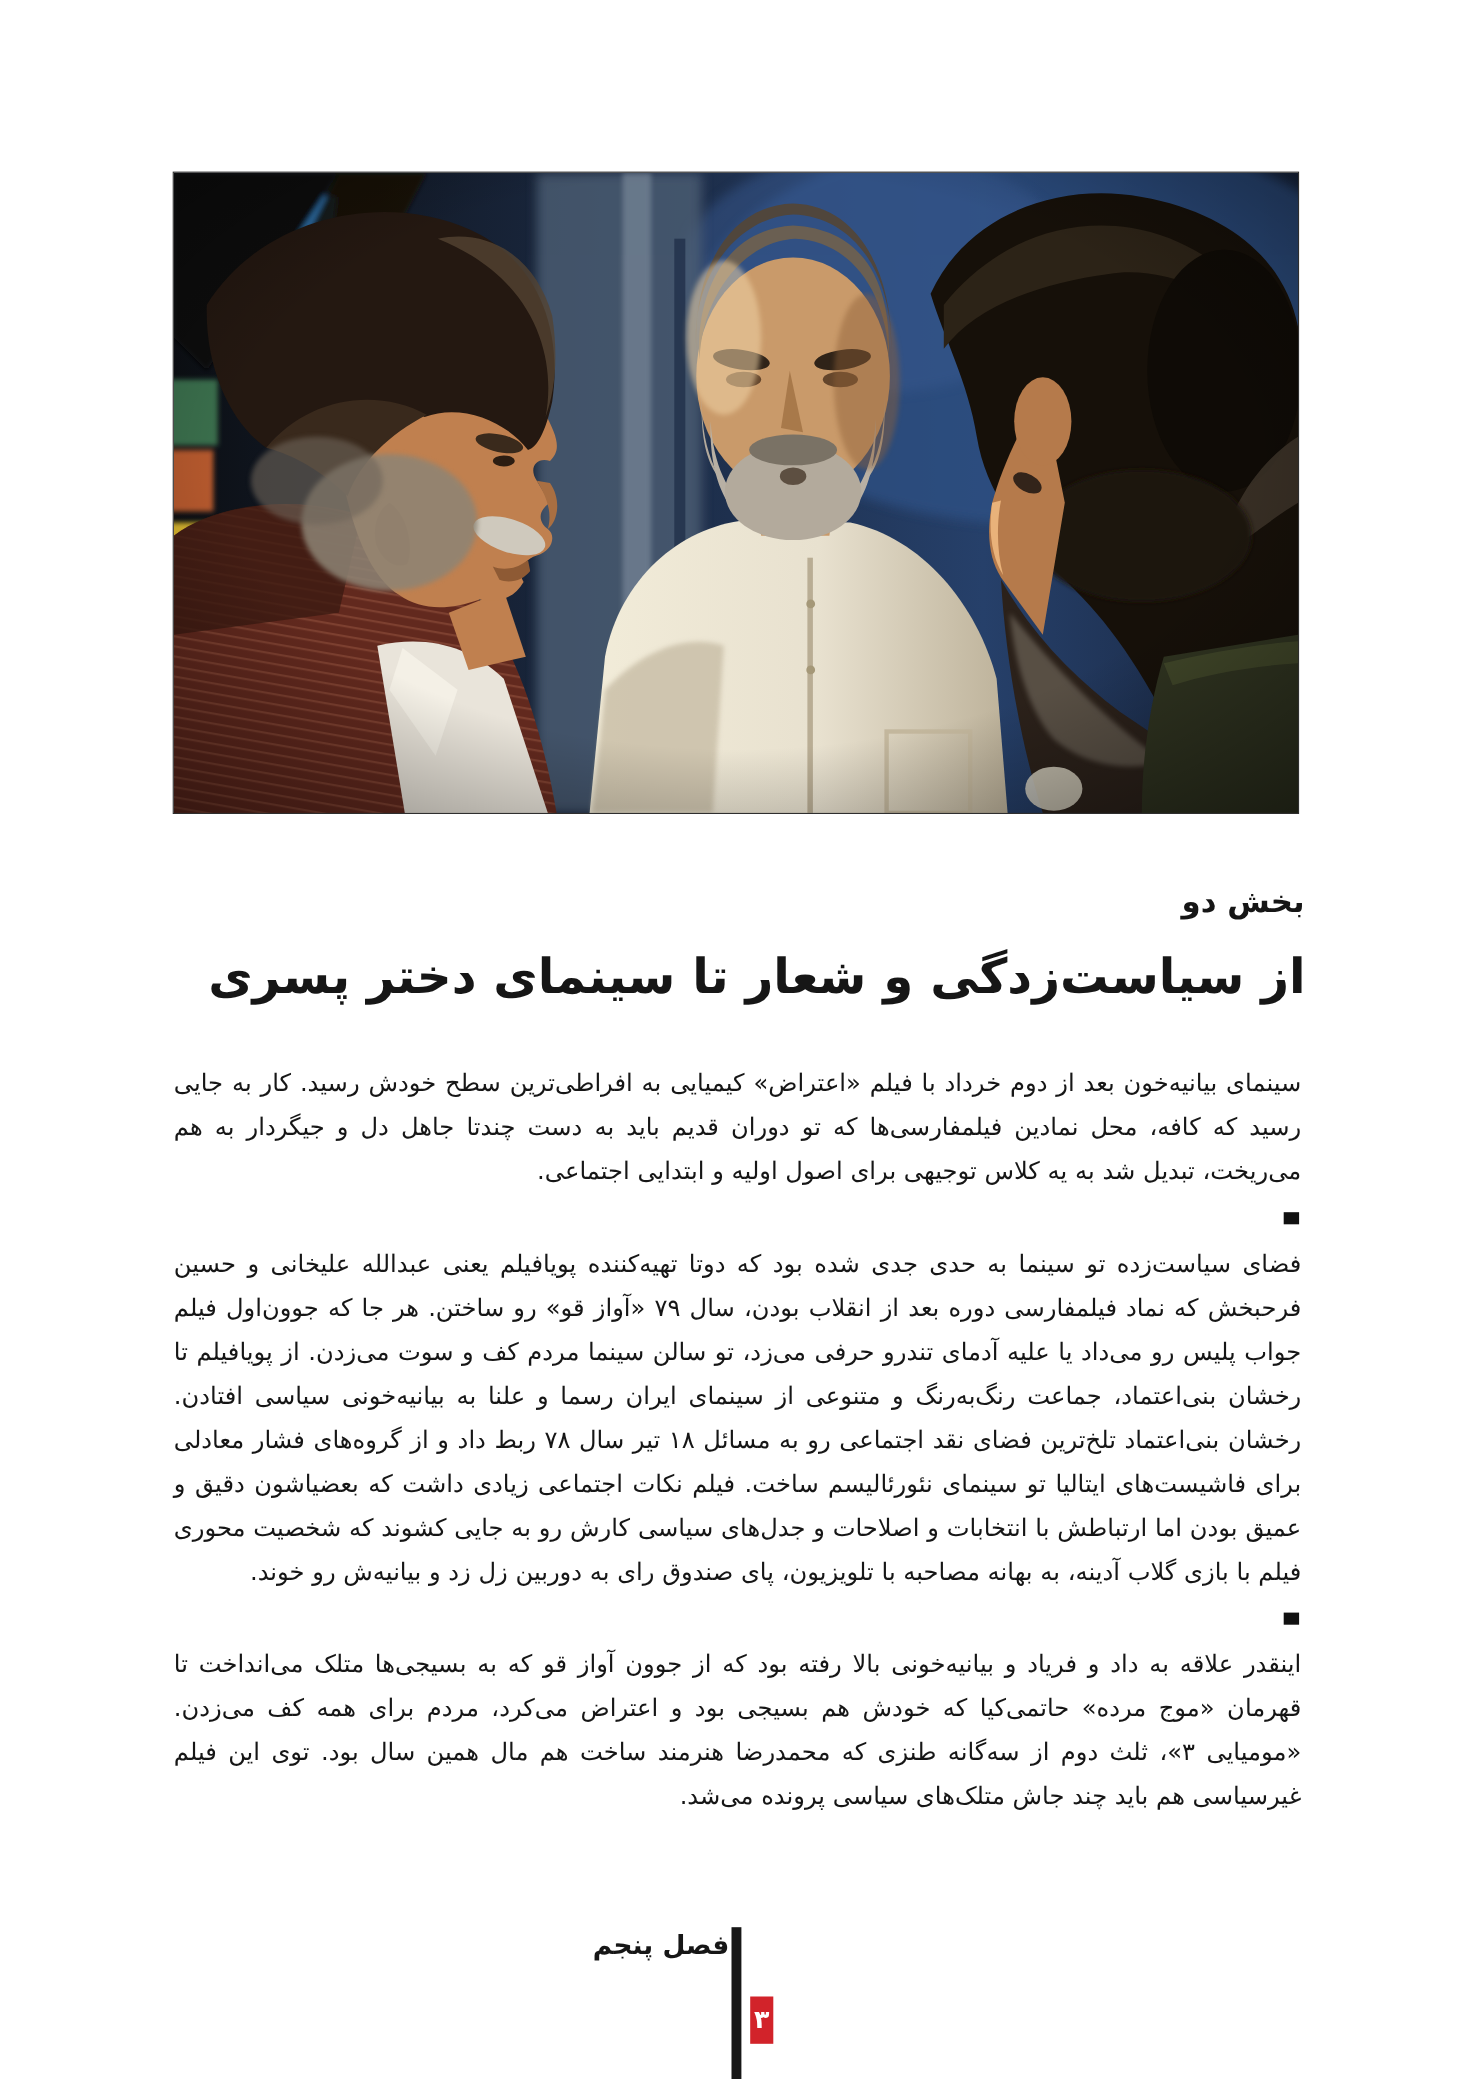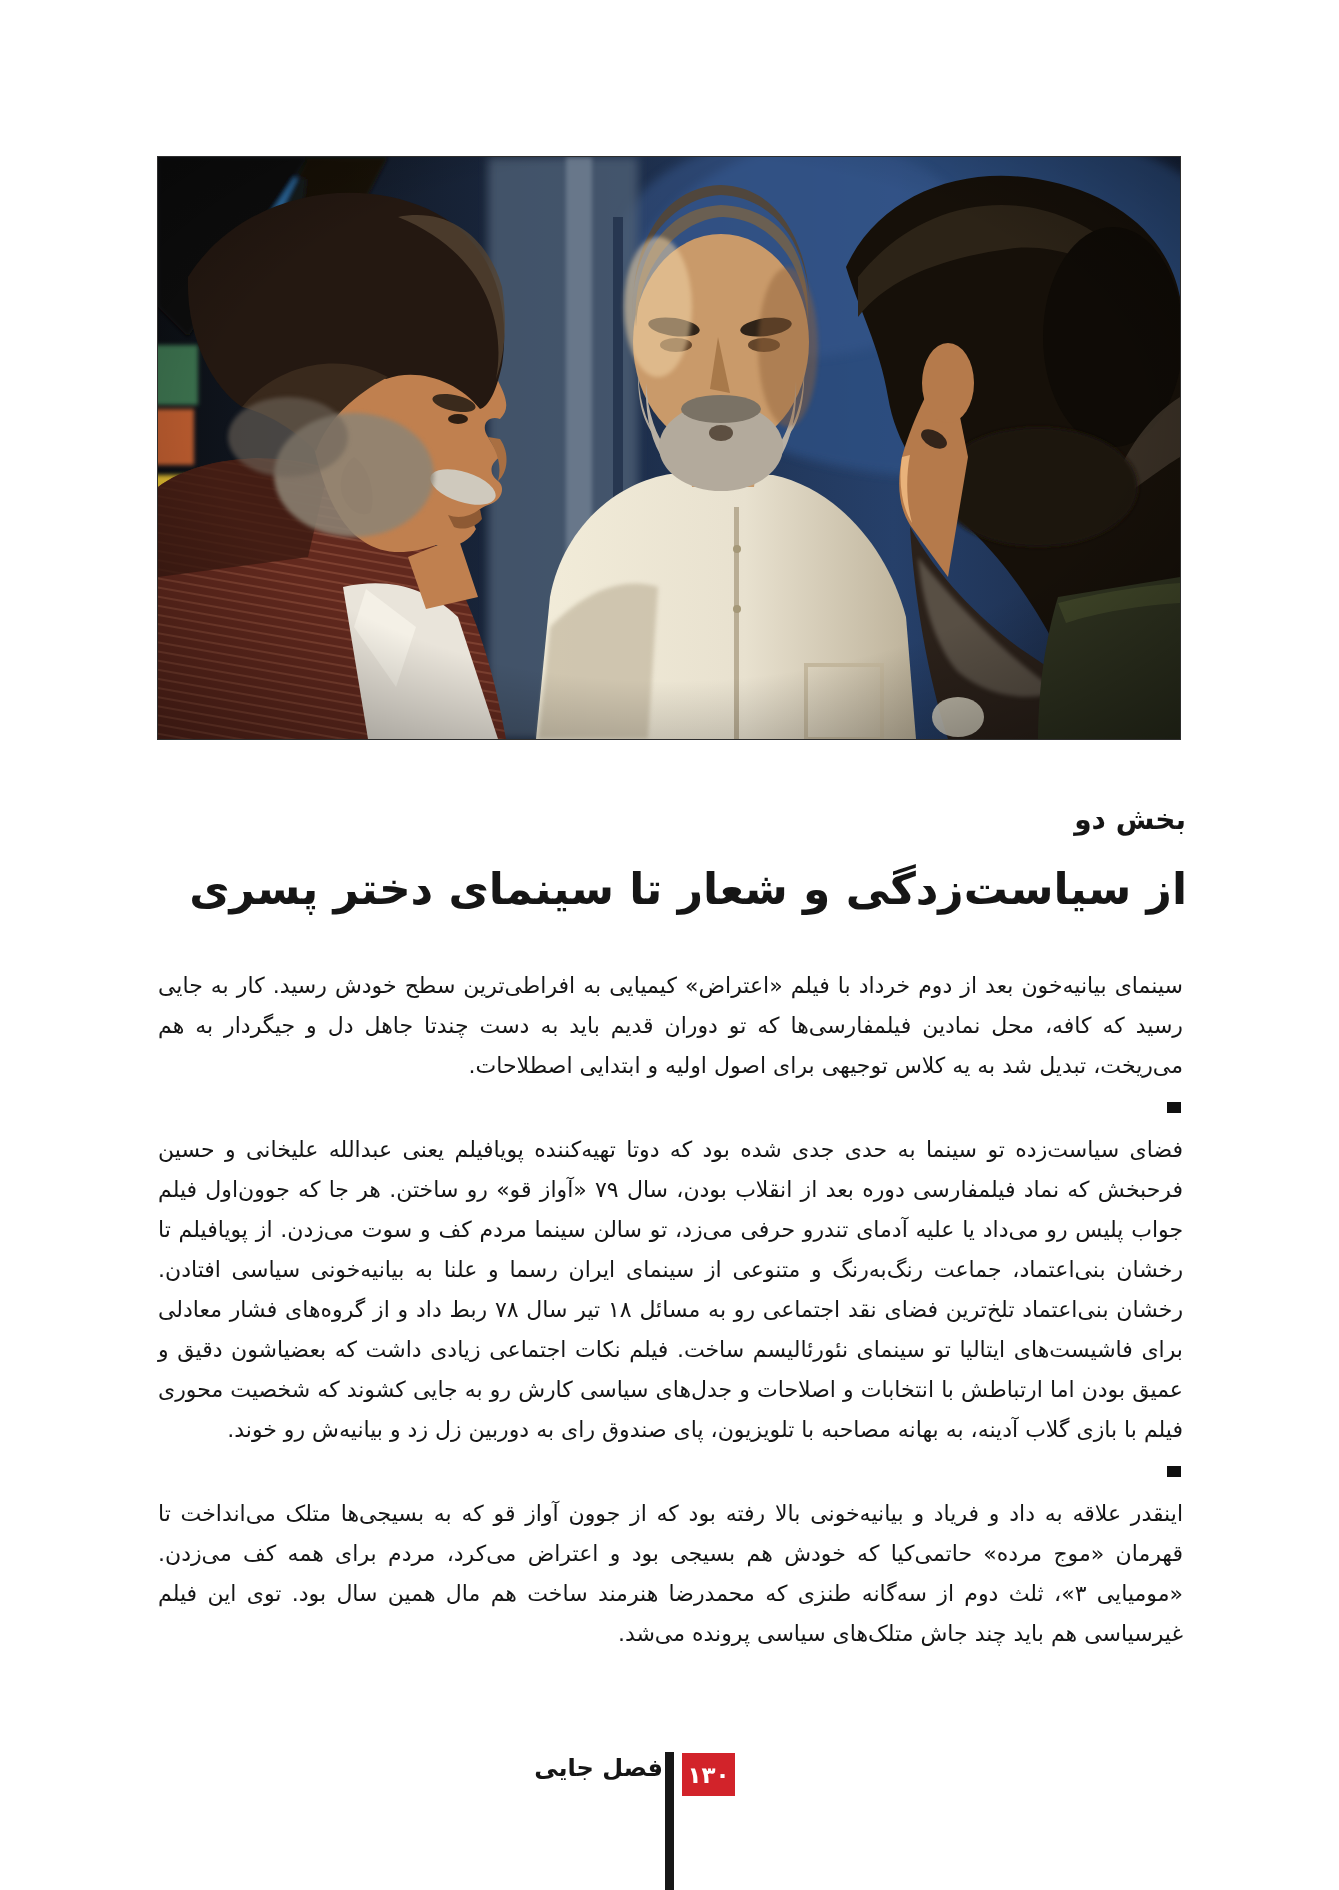--- a/index.html
+++ b/index.html
@@ -41,21 +41,21 @@
   }
   .footer-chapter{
     position:absolute;right:676px;top:1754px;
     font-size:24px;font-weight:bold;direction:rtl;white-space:nowrap;
   }
   .footer-bar{
     position:absolute;left:665px;top:1752px;width:9px;height:138px;
     background:#171717;
   }
   .page-badge{
-    position:absolute;left:682px;top:1753px;width:53px;height:43px;
+    position:absolute;left:682px;top:1815px;width:21px;height:43px;
     background:var(--badge-red);color:#ffffff;
     font-size:23px;font-weight:bold;
     display:flex;align-items:center;justify-content:center;
     direction:rtl;
   }
 </style>
 </head>
 <body>
 
 <div class="photo-frame">
@@ -172,26 +172,26 @@
 
     <rect width="1022" height="582" fill="url(#vignette)"></rect>
   </svg>
 </div>
 
 <div class="section-label">بخش دو</div>
 
 <h1 class="main-title">از سیاست‌زدگی و شعار تا سینمای دختر پسری</h1>
 
 <div class="body-copy" lang="fa" dir="rtl">
-  <p>سینمای بیانیه‌خون بعد از دوم خرداد با فیلم «اعتراض» کیمیایی به افراطی‌ترین سطح خودش رسید. کار به جایی رسید که کافه، محل نمادین فیلمفارسی‌ها که تو دوران قدیم باید به دست چندتا جاهل دل و جیگردار به هم می‌ریخت، تبدیل شد به یه کلاس توجیهی برای اصول اولیه و ابتدایی اصطلاحات.</p>
+  <p>سینمای بیانیه‌خون بعد از دوم خرداد با فیلم «اعتراض» کیمیایی به افراطی‌ترین سطح خودش رسید. کار به جایی رسید که کافه، محل نمادین فیلمفارسی‌ها که تو دوران قدیم باید به دست چندتا جاهل دل و جیگردار به هم می‌ریخت، تبدیل شد به یه کلاس توجیهی برای اصول اولیه و ابتدایی اجتماعی.</p>
   <div class="para-divider">
     <span class="bullet-square"></span>
   </div>
   <p>فضای سیاست‌زده تو سینما به حدی جدی شده بود که دوتا تهیه‌کننده پویافیلم یعنی عبدالله علیخانی و حسین فرحبخش که نماد فیلمفارسی دوره بعد از انقلاب بودن، سال ۷۹ «آواز قو» رو ساختن. هر جا که جوون‌اول فیلم جواب پلیس رو می‌داد یا علیه آدمای تندرو حرفی می‌زد، تو سالن سینما مردم کف و سوت می‌زدن. از پویافیلم تا رخشان بنی‌اعتماد، جماعت رنگ‌به‌رنگ و متنوعی از سینمای ایران رسما و علنا به بیانیه‌خونی سیاسی افتادن. رخشان بنی‌اعتماد تلخ‌ترین فضای نقد اجتماعی رو به مسائل ۱۸ تیر سال ۷۸ ربط داد و از گروه‌های فشار معادلی برای فاشیست‌های ایتالیا تو سینمای نئورئالیسم ساخت. فیلم نکات اجتماعی زیادی داشت که بعضیاشون دقیق و عمیق بودن اما ارتباطش با انتخابات و اصلاحات و جدل‌های سیاسی کارش رو به جایی کشوند که شخصیت محوری فیلم با بازی گلاب آدینه، به بهانه مصاحبه با تلویزیون، پای صندوق رای به دوربین زل زد و بیانیه‌ش رو خوند.</p>
   <div class="para-divider">
     <span class="bullet-square"></span>
   </div>
   <p>اینقدر علاقه به داد و فریاد و بیانیه‌خونی بالا رفته بود که از جوون آواز قو که به بسیجی‌ها متلک می‌انداخت تا قهرمان «موج مرده» حاتمی‌کیا که خودش هم بسیجی بود و اعتراض می‌کرد، مردم برای همه کف می‌زدن. «مومیایی ۳»، ثلث دوم از سه‌گانه طنزی که محمدرضا هنرمند ساخت هم مال همین سال بود. توی این فیلم غیرسیاسی هم باید چند جاش متلک‌های سیاسی پرونده می‌شد.</p>
 </div>
 
-<div class="footer-chapter">فصل جایی</div>
+<div class="footer-chapter">فصل پنجم</div>
 <div class="footer-bar"></div>
 <div class="page-badge">۱۳۰</div>
 
 </body></html>

